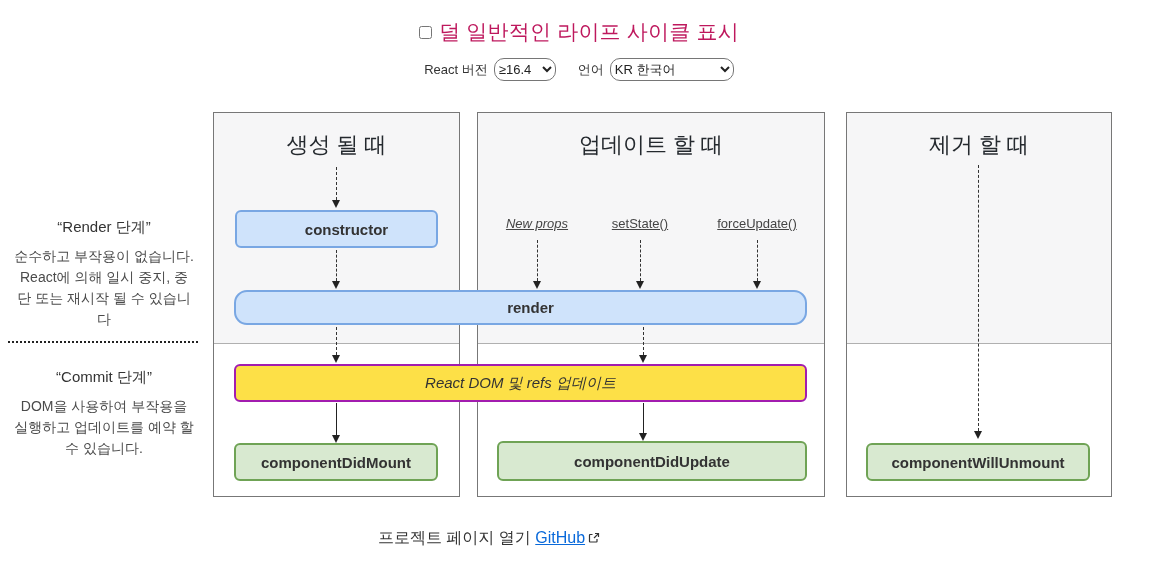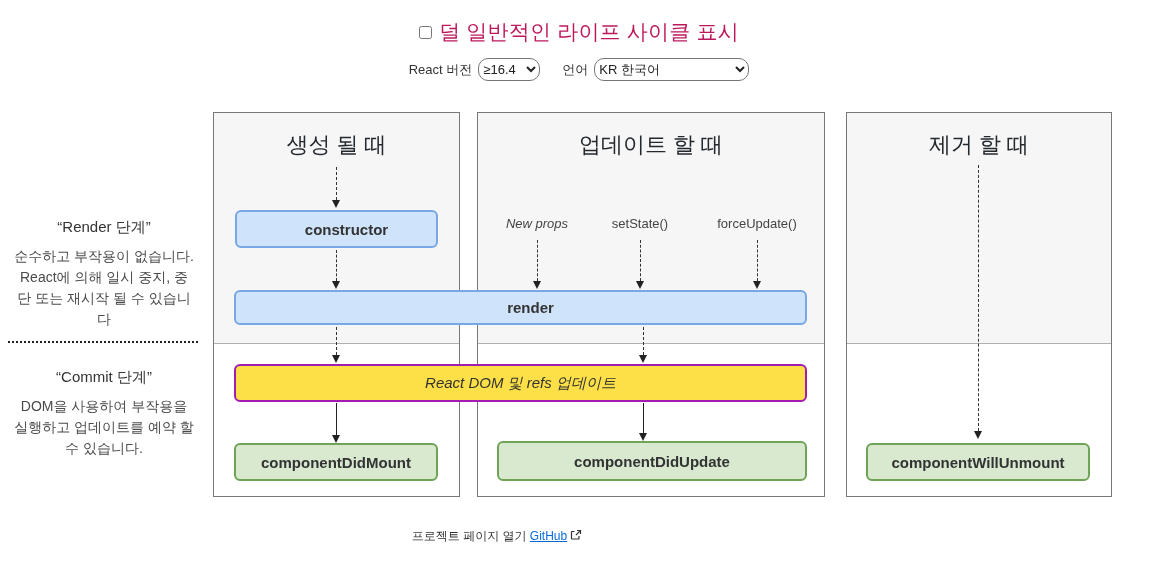--- a/index.html
+++ b/index.html
@@ -19,21 +19,21 @@
   .controls-row {
     position:absolute; left:0; top:58px; width:1158px;
     display:flex; justify-content:center; align-items:center; font-size:13px; color:#333;
   }
   .controls-row select {
     font-size:13px; height:23px; border:1px solid #767676; border-radius:10px;
     background:#fff; color:#222; margin-left:6px;
     font-family:"Liberation Sans","DejaVu Sans",sans-serif;
   }
   .sel-version { width:62px; }
-  .sel-language { width:155px; margin-right:0; }
+  .sel-language { width:124px; margin-right:0; }
   .lang-label { margin-left:22px; }
   
   .phase-note { position:absolute; width:192px; text-align:center; }
   .phase-note .phase-title { font-size:15px; color:#333; margin-bottom:9px; }
   .phase-note .phase-desc  { font-size:14px; line-height:21px; color:#4b4b4b; word-break:break-all; padding:0 6px; }
   #render-phase-note { left:8px; top:218px; }
   #commit-phase-note { left:8px; top:368px; }
   .phase-divider { position:absolute; left:8px; top:341px; width:190px; border-top:2px dotted #222; }
   
   .col { position:absolute; top:112px; height:385px; background:#fff; border:1px solid #777; }
@@ -44,38 +44,38 @@
   .col-header { text-align:center; padding-top:17px; font-size:22px; color:#24292e; }
   
   .mbox {
     position:absolute; z-index:5; display:flex; align-items:center; justify-content:center;
     border-radius:6px; font-size:15px; font-weight:bold; color:#333; cursor:pointer;
   }
   .mbox.blue   { background:#cfe3fb; border:2px solid #79a7e3;padding-left:20px; }
   .mbox.yellow { background:#fde047; border:2px solid #a21caf; font-weight:normal; font-style:italic; }
   .mbox.green  { background:#d8e9d0; border:2px solid #6fa355; }
   #box-constructor { left:235px; top:210px; width:203px; height:38px; }
-  #box-render      { left:234px; top:290px; width:573px; height:35px; }
+  #box-render      { left:234px; top:290px; width:573px; height:35px;border-radius:13px; }
   #box-reactdom    { left:234px; top:364px; width:573px; height:38px; }
   #box-cdm         { left:234px; top:443px; width:204px; height:38px; }
   #box-cdu         { left:497px; top:441px; width:310px; height:40px; }
   #box-cwu         { left:866px; top:443px; width:224px; height:38px; }
   
-  .trigger { position:absolute; z-index:4; top:216px; font-size:13px; color:#444; text-align:center; }
+  .trigger { position:absolute; z-index:4; top:216px; font-size:13px; color:#444; text-align:center;text-decoration:underline; }
   #trigger-newprops    { left:495px; width:84px; font-style:italic; }
   #trigger-setstate    { left:598px; width:84px; }
   #trigger-forceupdate { left:710px; width:94px; }
   
   .aline  { position:absolute; z-index:4; width:0; border-left:1px dashed #333; }
   .aline.solid { border-left:1.5px solid #222; }
   .ahead  { position:absolute; z-index:4; width:0; height:0;
             border-left:4.5px solid transparent; border-right:4.5px solid transparent;
             border-top:8px solid #222; }
   
-  .footer { position:absolute; left:16px; top:528px; width:962px; text-align:center; font-size:12px; color:#333; }
+  .footer { position:absolute; left:8px; top:528px; width:962px; text-align:center; font-size:16px; color:#333; }
   .footer a { color:#0969da; text-decoration:underline; }
   .ext-icon { display:inline-block; vertical-align:-1px; margin-left:3px; }
 </style>
 </head>
 <body>
 
 <div id="app">
 
   <div class="title-row">
     <input type="checkbox" style="">

